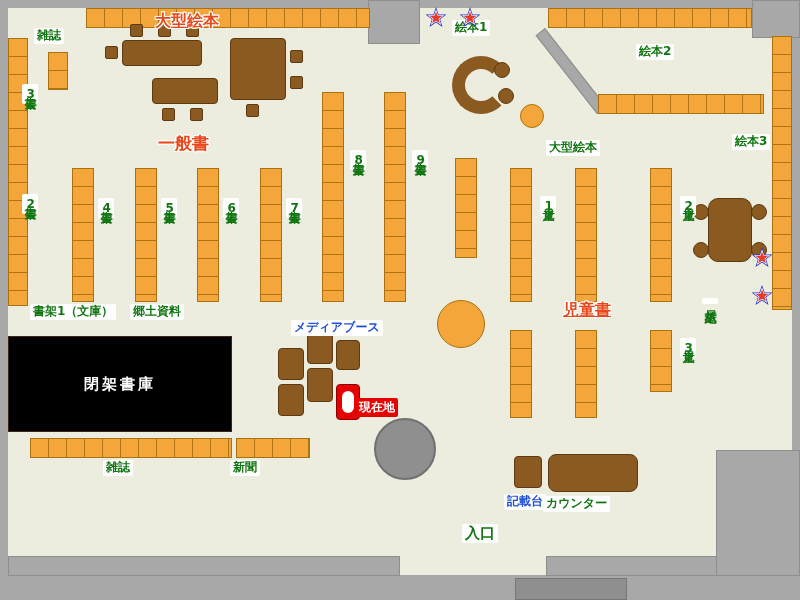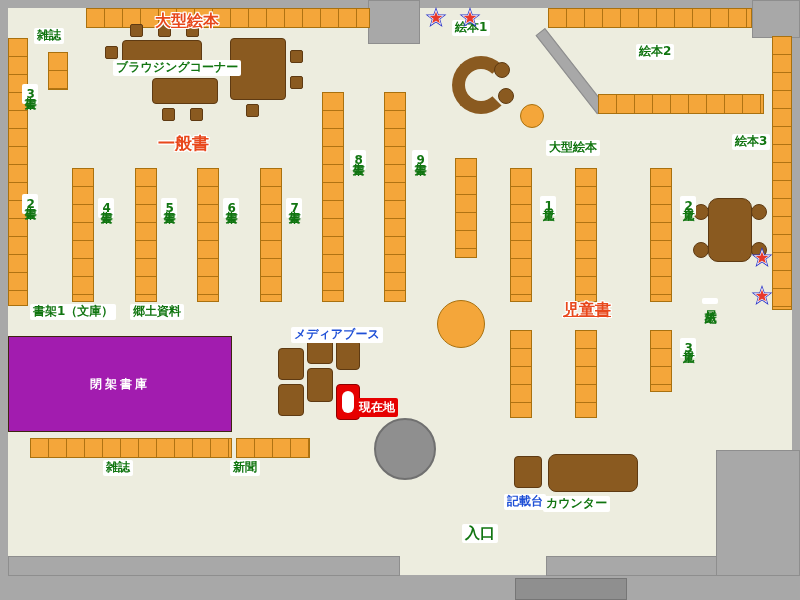--- a/index.html
+++ b/index.html
@@ -17,21 +17,21 @@
   .bench-arc{position:absolute;width:58px;height:58px;border-radius:50%;border:13px solid #8A5A20;border-right-color:transparent;box-sizing:border-box;}
   .pillar{position:absolute;width:62px;height:62px;border-radius:50%;background:#8F8F8F;border:2px solid #707070;box-sizing:border-box;}
   .room{position:absolute;background:#F8F8F2;border:1px solid #9A9A9A;box-sizing:border-box;display:flex;align-items:center;justify-content:center;}
   .lbl{position:absolute;background:#fff;color:#117511;font-size:12px;font-weight:bold;padding:1px 3px;line-height:1.15;white-space:nowrap;border-radius:2px;}
   .lbl.v{writing-mode:vertical-rl;text-orientation:upright;padding:3px 1px;}
   .lbl.blue{color:#1E4FD6;}
   .lbl.big{font-size:15px;}
   .area-lbl{position:absolute;color:#E8481C;font-weight:bold;font-size:16px;white-space:nowrap;
     text-shadow:1px 1px 0 #fff,-1px -1px 0 #fff,1px -1px 0 #fff,-1px 1px 0 #fff,1px 0 0 #fff,-1px 0 0 #fff,0 1px 0 #fff,0 -1px 0 #fff;}
   .current{position:absolute;background:#E60000;color:#fff;font-size:12px;font-weight:bold;padding:1px 3px;border-radius:2px;z-index:5;}
-  .closed{position:absolute;background:#a21caf;border:1px solid #3E2610;box-sizing:border-box;color:#fff;display:flex;align-items:center;justify-content:center;font-size:12px;font-weight:bold;letter-spacing:3px;}
+  .closed{position:absolute;background:#000000;border:1px solid #3E2610;box-sizing:border-box;color:#fff;display:flex;align-items:center;justify-content:center;font-size:15px;font-weight:bold;letter-spacing:3px;}
   .room-lbl{color:#117511;font-size:12px;font-weight:bold;white-space:pre-line;text-align:center;line-height:1.3;}
   .booth-red{position:absolute;background:#E60000;border:1px solid #8E0000;border-radius:4px;box-sizing:border-box;}
   .booth-red .inner{position:absolute;left:50%;top:50%;transform:translate(-50%,-50%);width:12px;height:22px;background:#fff;border-radius:6px;}
   .star{position:absolute;width:24px;height:24px;z-index:6;}
 </style>
 </head>
 <body>
 
 <div class="map">
   <div class="floor"></div>
@@ -109,42 +109,41 @@
   </div>
 
   <div class="pillar" style="left:374px;top:418px;"></div>
 
   <div class="furn" style="left:514px;top:456px;width:28px;height:32px;"></div>
   <div class="furn" style="left:548px;top:454px;width:90px;height:38px;border-radius:8px;"></div>
 
 
   <div class="lbl" style="left:34px;top:28px;">雑誌</div>
   <div class="area-lbl" style="left:155px;top:11px;">大型絵本</div>
-  <div class="lbl" style="left:113px;top:60px;">ブラウジングコーナー</div>
   <div class="lbl v" style="left:22px;top:84px;">書架3</div>
   <div class="lbl v" style="left:22px;top:194px;">書架2</div>
   <div class="area-lbl" style="left:158px;top:132px;font-size:17px;">一般書</div>
   <div class="lbl v" style="left:98px;top:198px;">書架4</div>
   <div class="lbl v" style="left:161px;top:198px;">書架5</div>
   <div class="lbl v" style="left:223px;top:198px;">書架6</div>
   <div class="lbl v" style="left:286px;top:198px;">書架7</div>
   <div class="lbl v" style="left:350px;top:150px;">書架8</div>
   <div class="lbl v" style="left:412px;top:150px;">書架9</div>
   <div class="lbl" style="left:452px;top:20px;">絵本1</div>
   <div class="lbl" style="left:636px;top:44px;">絵本2</div>
   <div class="lbl" style="left:546px;top:124px;margin-top:16px;">大型絵本</div>
   <div class="lbl" style="left:732px;top:134px;">絵本3</div>
   <div class="lbl v" style="left:540px;top:196px;">児童1</div>
   <div class="lbl v" style="left:680px;top:196px;">児童2</div>
   <div class="area-lbl" style="left:563px;top:300px;text-decoration:underline;">児童書</div>
   <div class="lbl v" style="left:680px;top:338px;">児童3</div>
   <div class="lbl v" style="left:702px;top:298px;">紙芝居</div>
   <div class="lbl" style="left:30px;top:304px;">書架1（文庫）</div>
   <div class="lbl" style="left:130px;top:304px;">郷土資料</div>
-  <div class="lbl blue" style="left:291px;top:327px;">メディアブース</div>
+  <div class="lbl blue" style="left:291px;top:320px;">メディアブース</div>
   <div class="current" style="left:356px;top:398px;">現在地</div>
   <div class="lbl" style="left:103px;top:460px;">雑誌</div>
   <div class="lbl" style="left:230px;top:460px;">新聞</div>
   <div class="lbl blue" style="left:504px;top:494px;">記載台</div>
   <div class="lbl" style="left:543px;top:496px;">カウンター</div>
   <div class="lbl big" style="left:462px;top:524px;">入口</div>
 
   <div class="star" style="left:424px;top:6px;">
     <svg width="24" height="24" viewBox="0 0 24 24">
       <polygon points="12,1 14.59,8.44 22.46,8.6 16.18,13.36 18.47,20.9 12,16.4 5.53,20.9 7.82,13.36 1.54,8.6 9.41,8.44" fill="#2B35C8"></polygon>

